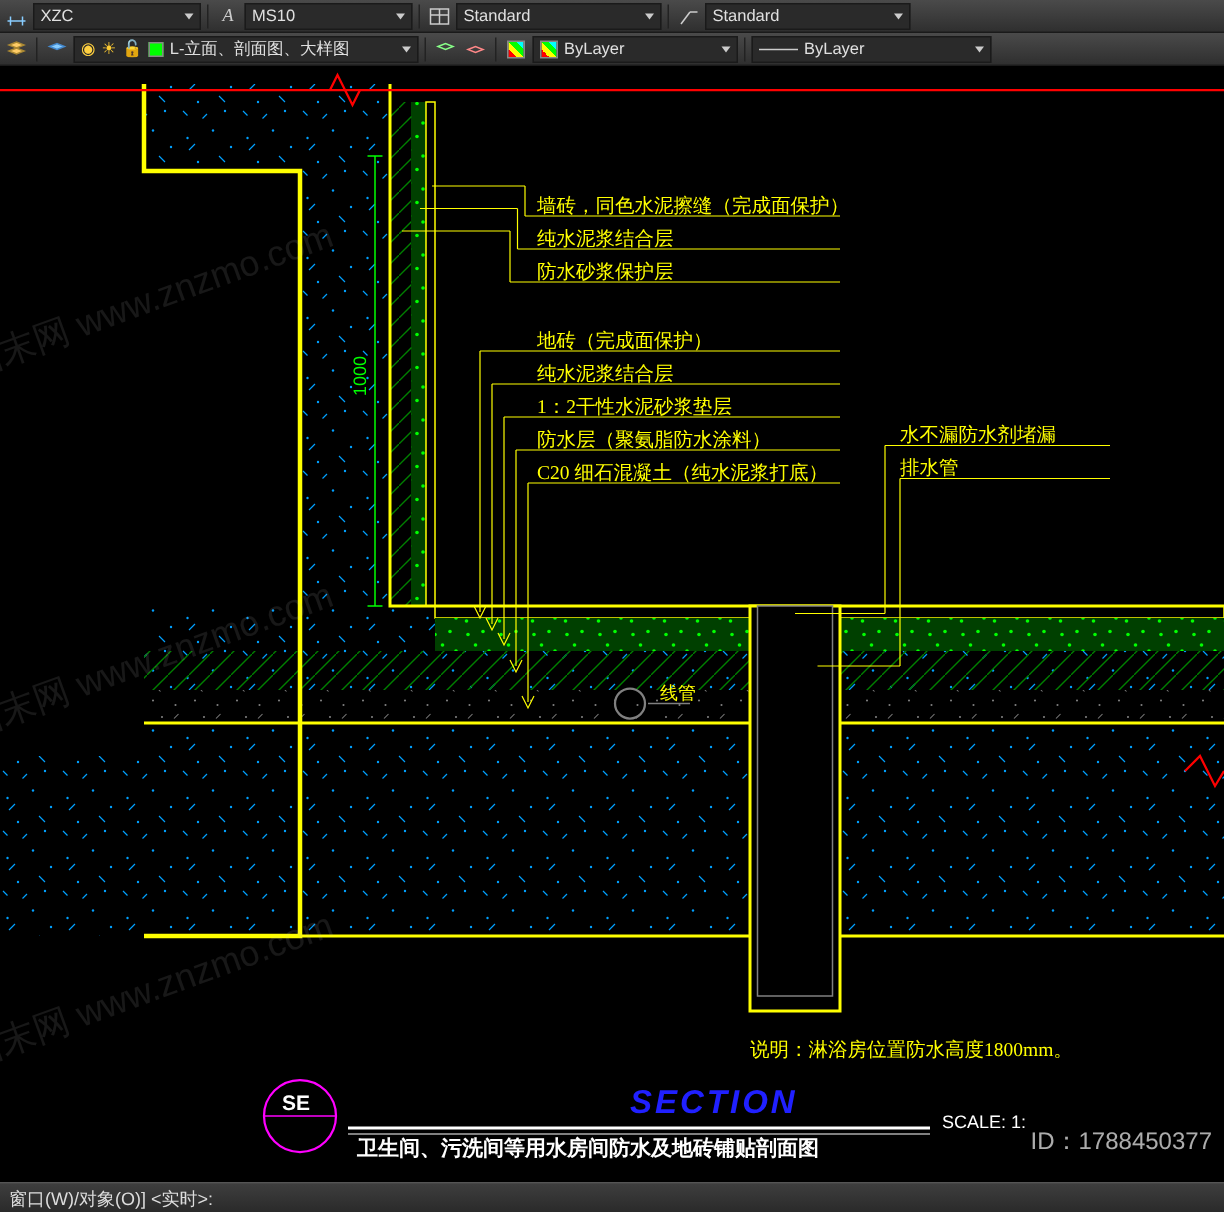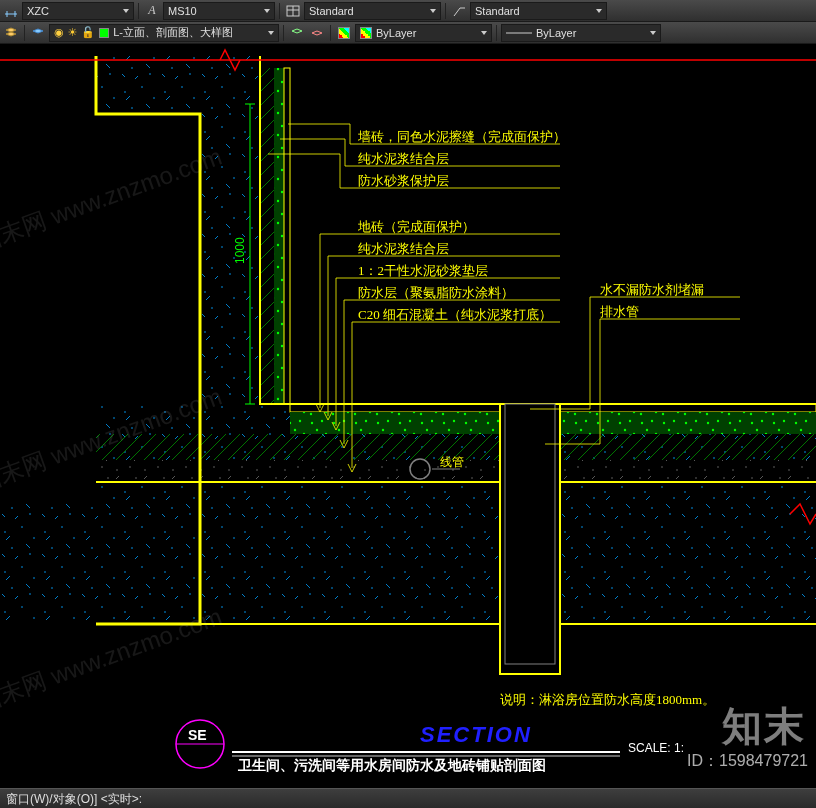--- a/index.html
+++ b/index.html
@@ -351,19 +351,18 @@
     <text x="420" y="698" class="title-en">SECTION</text>
     <line x1="232" y1="708" x2="620" y2="708" stroke="#ffffff" stroke-width="2"></line>
     <line x1="232" y1="712" x2="620" y2="712" stroke="#ffffff" stroke-width="0.8"></line>
     <text x="238" y="726" class="title-cn">卫生间、污洗间等用水房间防水及地砖铺贴剖面图</text>
     <text x="628" y="708" class="scale-txt">SCALE: 1:</text>
   </svg>
 
   <div class="watermark" style="left:-30px;top:140px">知末网 www.znzmo.com</div>
   <div class="watermark" style="left:-30px;top:380px">知末网 www.znzmo.com</div>
   <div class="watermark" style="left:-30px;top:600px">知末网 www.znzmo.com</div>
-  <div class="wm-big">知末</div>
-  <div class="wm-id">ID：1598479721</div>
+  <div class="wm-id">ID：1788450377</div>
 </div>
 
 <div class="bottom-ruler">
   <span>窗口(W)/对象(O)] &lt;实时&gt;:</span>
 </div>
 
 </body></html>

